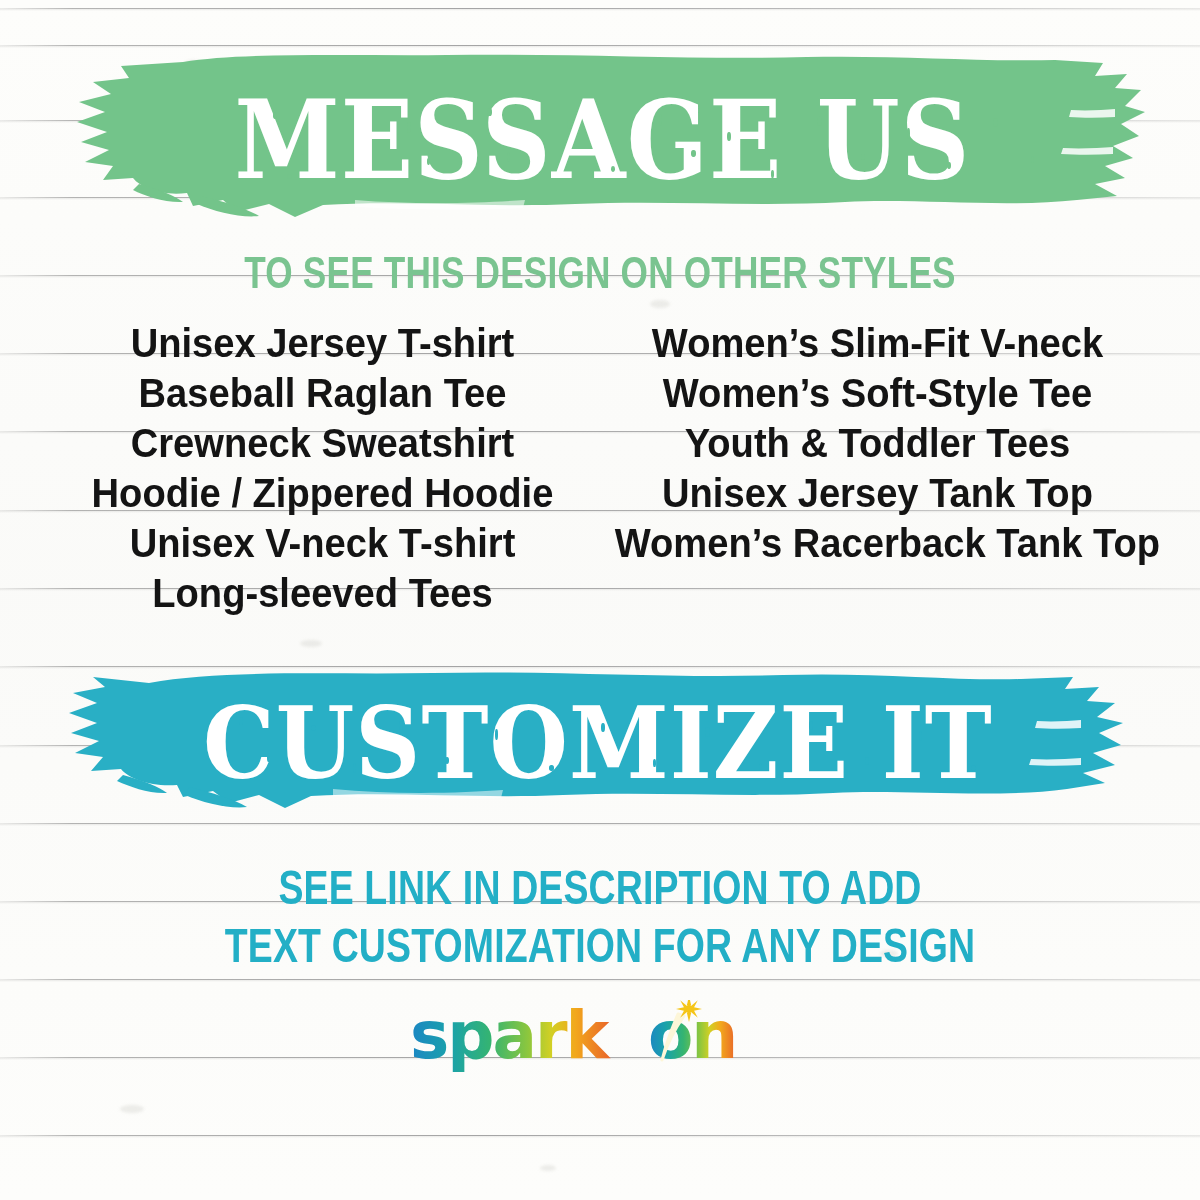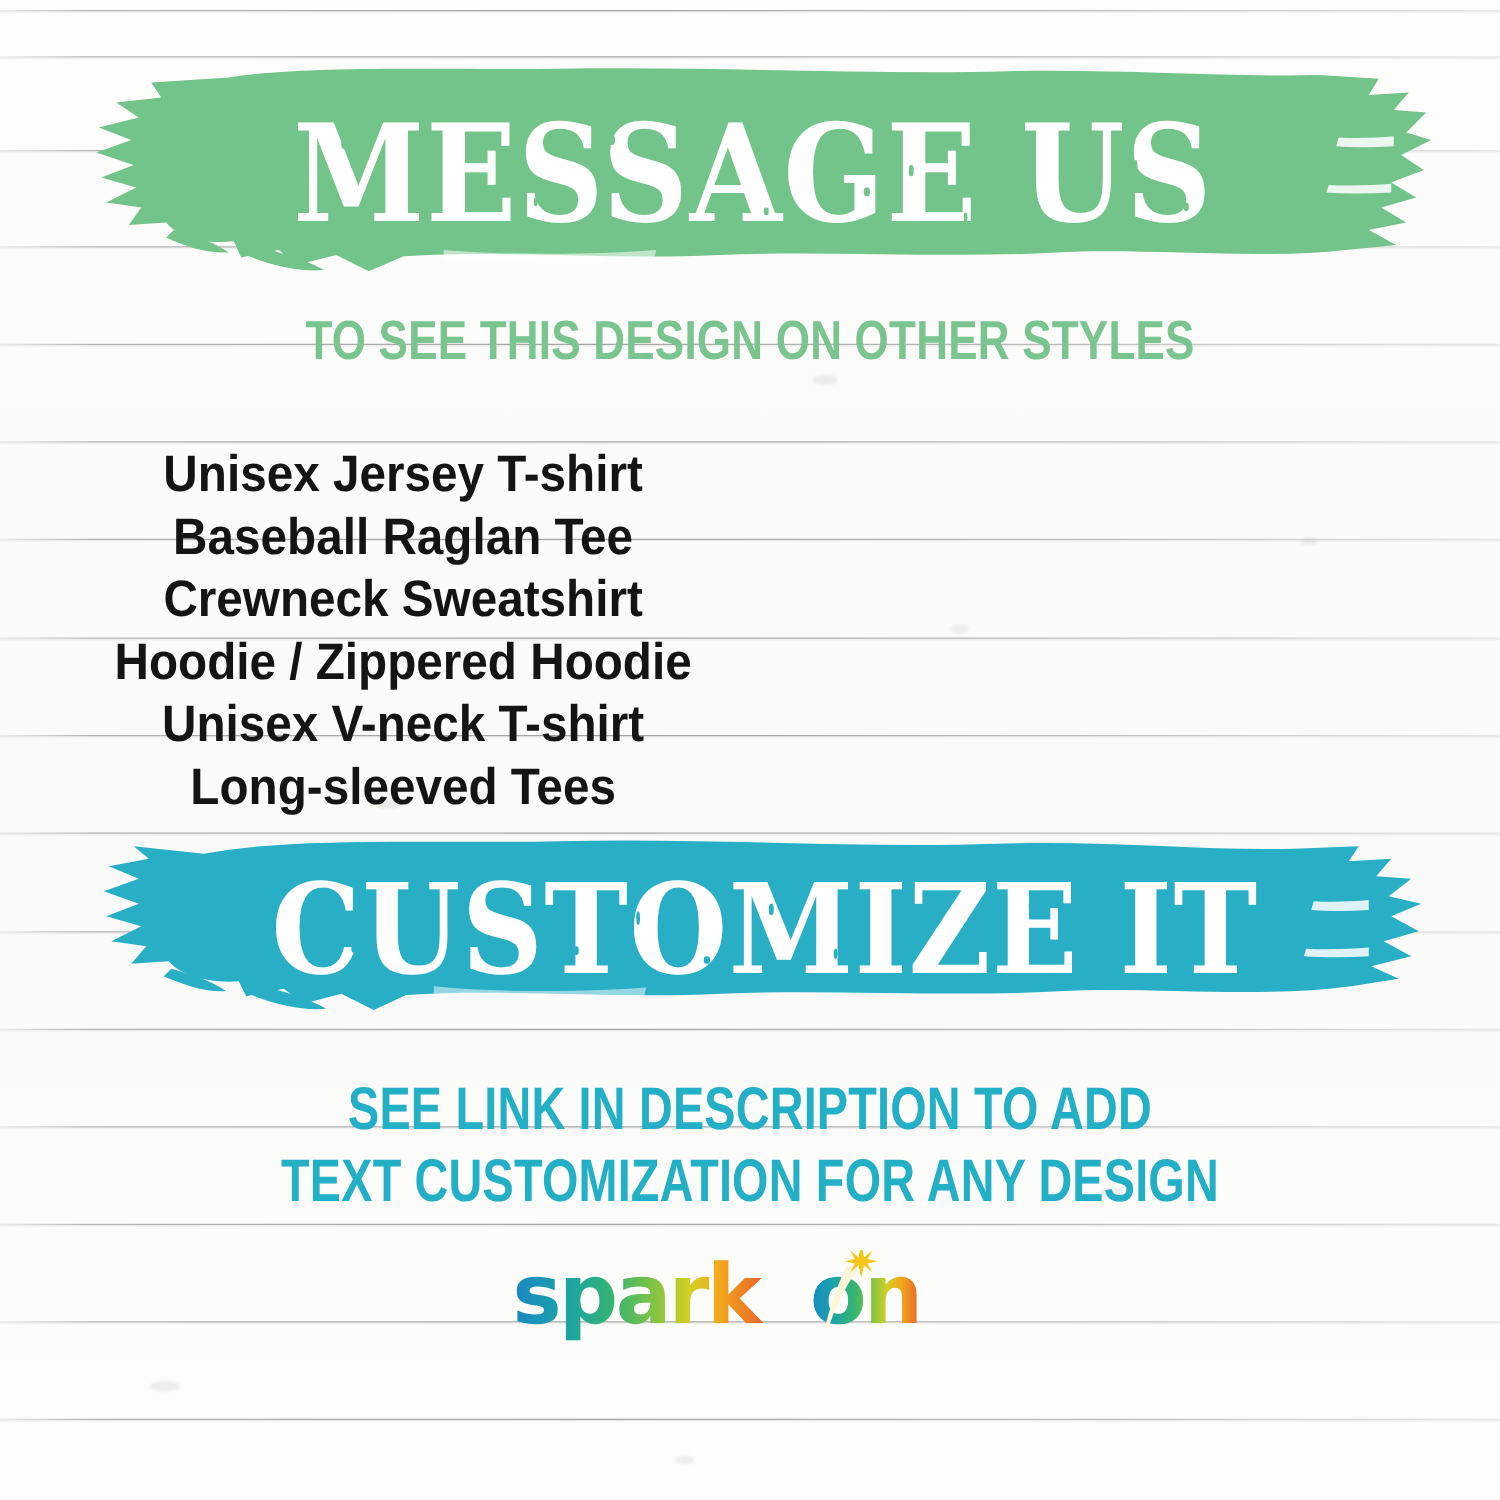--- a/index.html
+++ b/index.html
@@ -56,21 +56,21 @@
     font-family:"DejaVu Serif", serif;
     font-weight:bold;
     letter-spacing:0.012em;
     white-space:nowrap;
     text-align:center;
   }
 
   #green-banner  { left:55px;  top:50px;  width:1095px; height:185px; }
   #green-banner .banner-text { font-size:108px; transform:scaleX(0.88); padding-bottom:6px; }
 
-  #teal-banner   { left:67px;  top:665px; width:1090px; height:160px; }
+  #teal-banner   { left:53px;  top:665px; width:1090px; height:160px; }
   #teal-banner .banner-text  { font-size:100px; transform:scaleX(0.90); padding-bottom:4px; }
 
   
   .fleck { position:absolute; border-radius:45%; pointer-events:none; }
 
   
   .subhead {
     position:absolute; left:0; width:100%;
     text-align:center;
     font-family:"Liberation Sans", sans-serif;
@@ -92,21 +92,21 @@
     color:#23afc6;
     white-space:nowrap;
     transform:scaleX(0.78);
     font-size:48px;
     letter-spacing:0.004em;
   }
   #teal-line-1 { top:860px; }
   #teal-line-2 { top:918px; }
 
   
-  #styles { position:absolute; left:0; top:318px; width:100%; height:300px;margin-top:36px; }
+  #styles { position:absolute; left:0; top:318px; width:100%; height:300px; }
   .style-col {
     position:absolute; top:0;
     text-align:center;
   }
   #style-col-left  { left:60px;  width:525px; }
   #style-col-right { left:595px; width:565px; }
 
   .style-item {
     font-family:"Liberation Sans", sans-serif;
     font-weight:bold;
@@ -220,20 +220,27 @@
 
     <div class="style-col" id="style-col-left">
       <div class="style-item">Unisex Jersey T-shirt</div>
       <div class="style-item">Baseball Raglan Tee</div>
       <div class="style-item">Crewneck Sweatshirt</div>
       <div class="style-item">Hoodie / Zippered Hoodie</div>
       <div class="style-item">Unisex V-neck T-shirt</div>
       <div class="style-item">Long-sleeved Tees</div>
     </div>
 
+    <div class="style-col" id="style-col-right">
+      <div class="style-item">Women’s Slim-Fit V-neck</div>
+      <div class="style-item">Women’s Soft-Style Tee</div>
+      <div class="style-item">Youth &amp; Toddler Tees</div>
+      <div class="style-item">Unisex Jersey Tank Top</div>
+      <div class="style-item">Women’s Racerback Tank Top</div>
+    </div>
 
   </div>
 
   <div class="banner" id="teal-banner">
     <svg viewBox="0 0 1090 160" preserveAspectRatio="none">
       <path fill="#29afc5" d="
         M 96 18
         C 170 4, 280 10, 380 8
         C 500 5, 620 14, 730 10
         C 820 7, 900 16, 968 14

